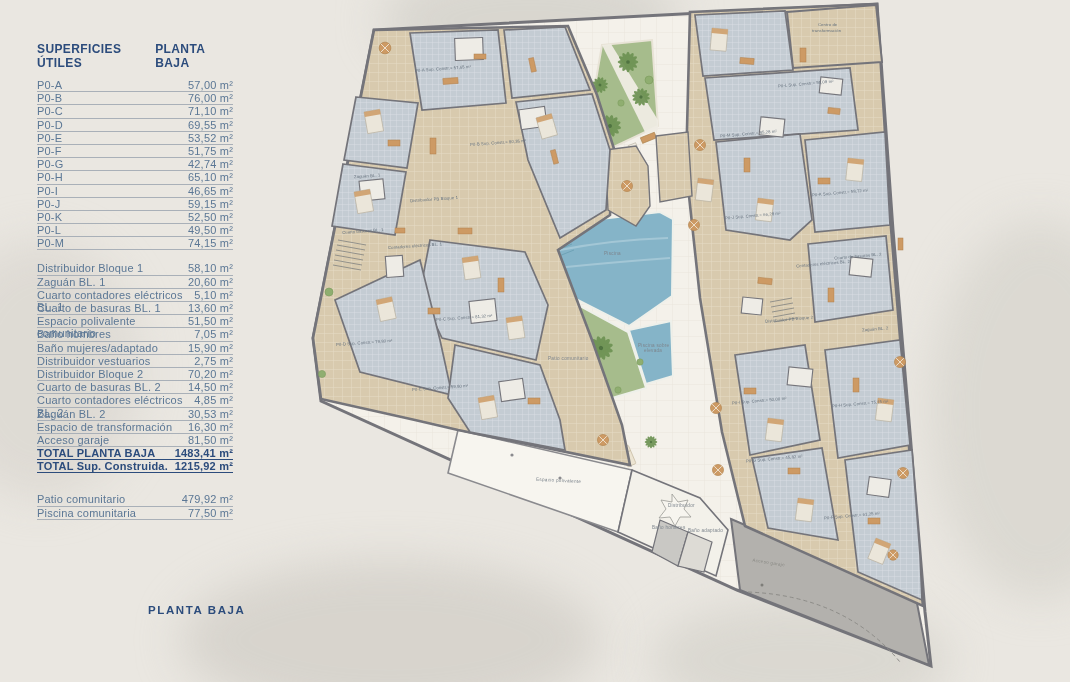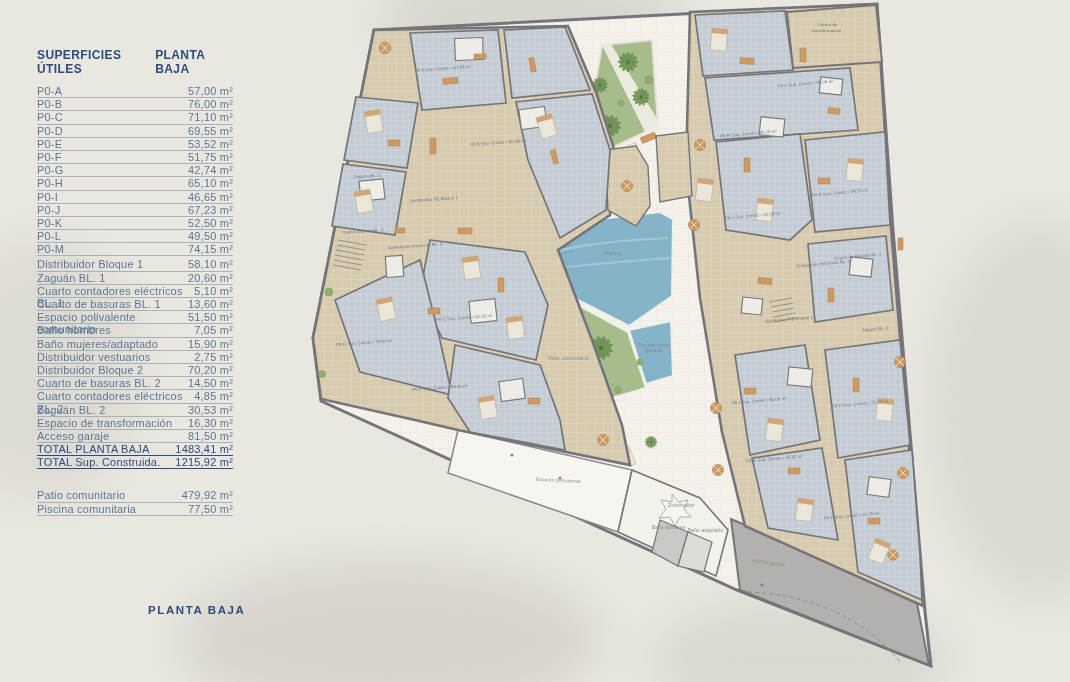--- a/index.html
+++ b/index.html
@@ -3,32 +3,32 @@
 <meta charset="utf-8">
 <style>
   html,body{margin:0;padding:0;}
   .stage{
     position:relative; width:1070px; height:682px; overflow:hidden;
     background:var(--page-bg,#eae7e1);
     font-family:"Liberation Sans", sans-serif;
   }
   .blob{position:absolute; border-radius:50%; filter:blur(22px); pointer-events:none;}
   
-  .legend{position:absolute; left:37px; top:48px; width:196px;}
+  .legend{position:absolute; left:37px; top:42px; width:196px;}
   .legend-head{display:flex; justify-content:space-between; align-items:baseline;
     color:var(--title-blue,#2c4c7c); font-size:12px; font-weight:bold; letter-spacing:.4px;
     margin-bottom:9px;}
   .row{display:flex; justify-content:space-between; align-items:baseline;
     font-size:11px; line-height:12.2px; height:12.2px;
     color:var(--row-blue,#5b7795); border-bottom:1px solid var(--rule,#a9b0b8);
     letter-spacing:.2px;}
   .row .val{white-space:nowrap;}
-  .row.total{color:var(--title-blue,#2c4c7c); font-weight:normal;
+  .row.total{color:var(--title-blue,#2c4c7c); font-weight:bold;
     border-bottom:1.3px solid var(--title-blue,#2c4c7c);align-items:center;}
-  .sect{margin-top:2px;}
+  .sect{margin-top:12px;}
   .sect.outdoor{margin-top:20px;}
   .footer-label{position:absolute; left:148px; top:604px;
     color:var(--title-blue,#2c4c7c); font-size:11.5px; font-weight:bold; letter-spacing:1.6px;}
   
   svg.plan{position:absolute; left:0; top:0;}
   .room-label{font-size:4.2px; fill:var(--label-ink,#66727e); letter-spacing:.1px;}
   .area-label{font-size:4.6px; fill:#7d858d; letter-spacing:.3px;}
   .gray-label{font-size:4.6px; fill:#8a8a85; letter-spacing:.3px;}
   text{font-family:"Liberation Sans",sans-serif;}
 </style>
@@ -82,21 +82,21 @@
         <div class="row">
           <span class="lbl">P0-H</span>
           <span class="val">65,10 m²</span>
         </div>
         <div class="row">
           <span class="lbl">P0-I</span>
           <span class="val">46,65 m²</span>
         </div>
         <div class="row">
           <span class="lbl">P0-J</span>
-          <span class="val">67,23 m²</span>
+          <span class="val">59,15 m²</span>
         </div>
         <div class="row">
           <span class="lbl">P0-K</span>
           <span class="val">52,50 m²</span>
         </div>
         <div class="row">
           <span class="lbl">P0-L</span>
           <span class="val">49,50 m²</span>
         </div>
         <div class="row">

